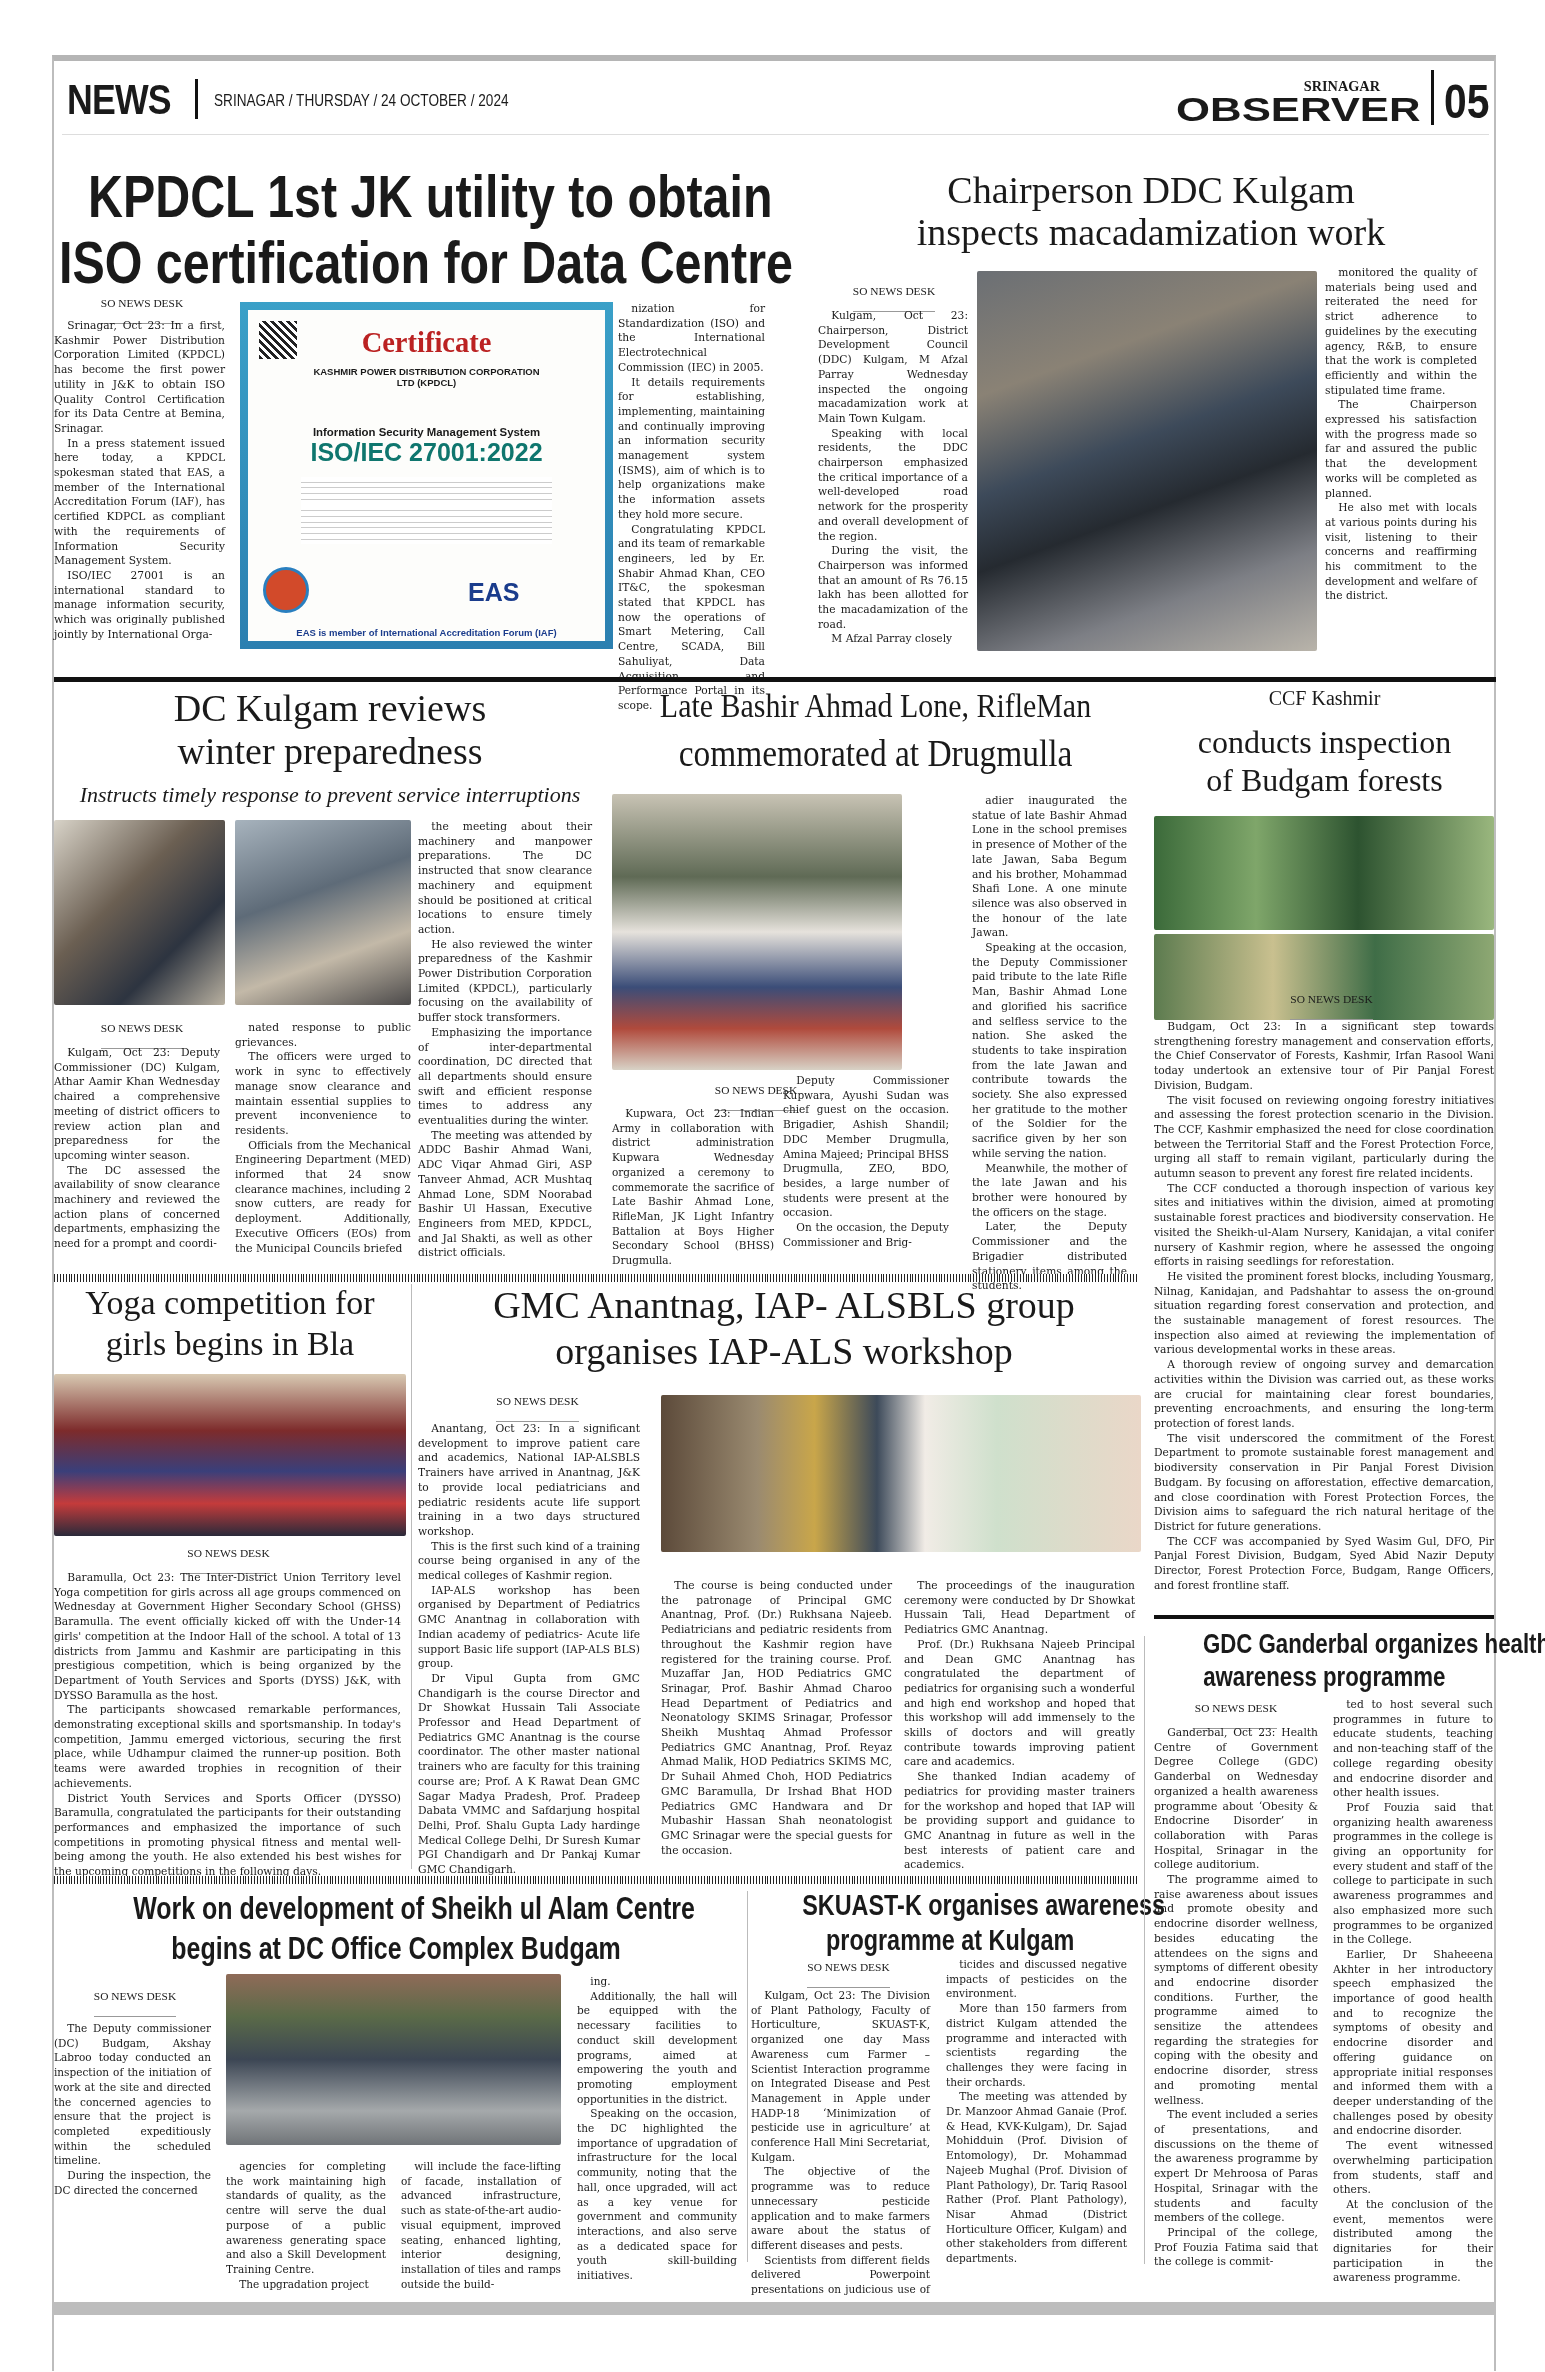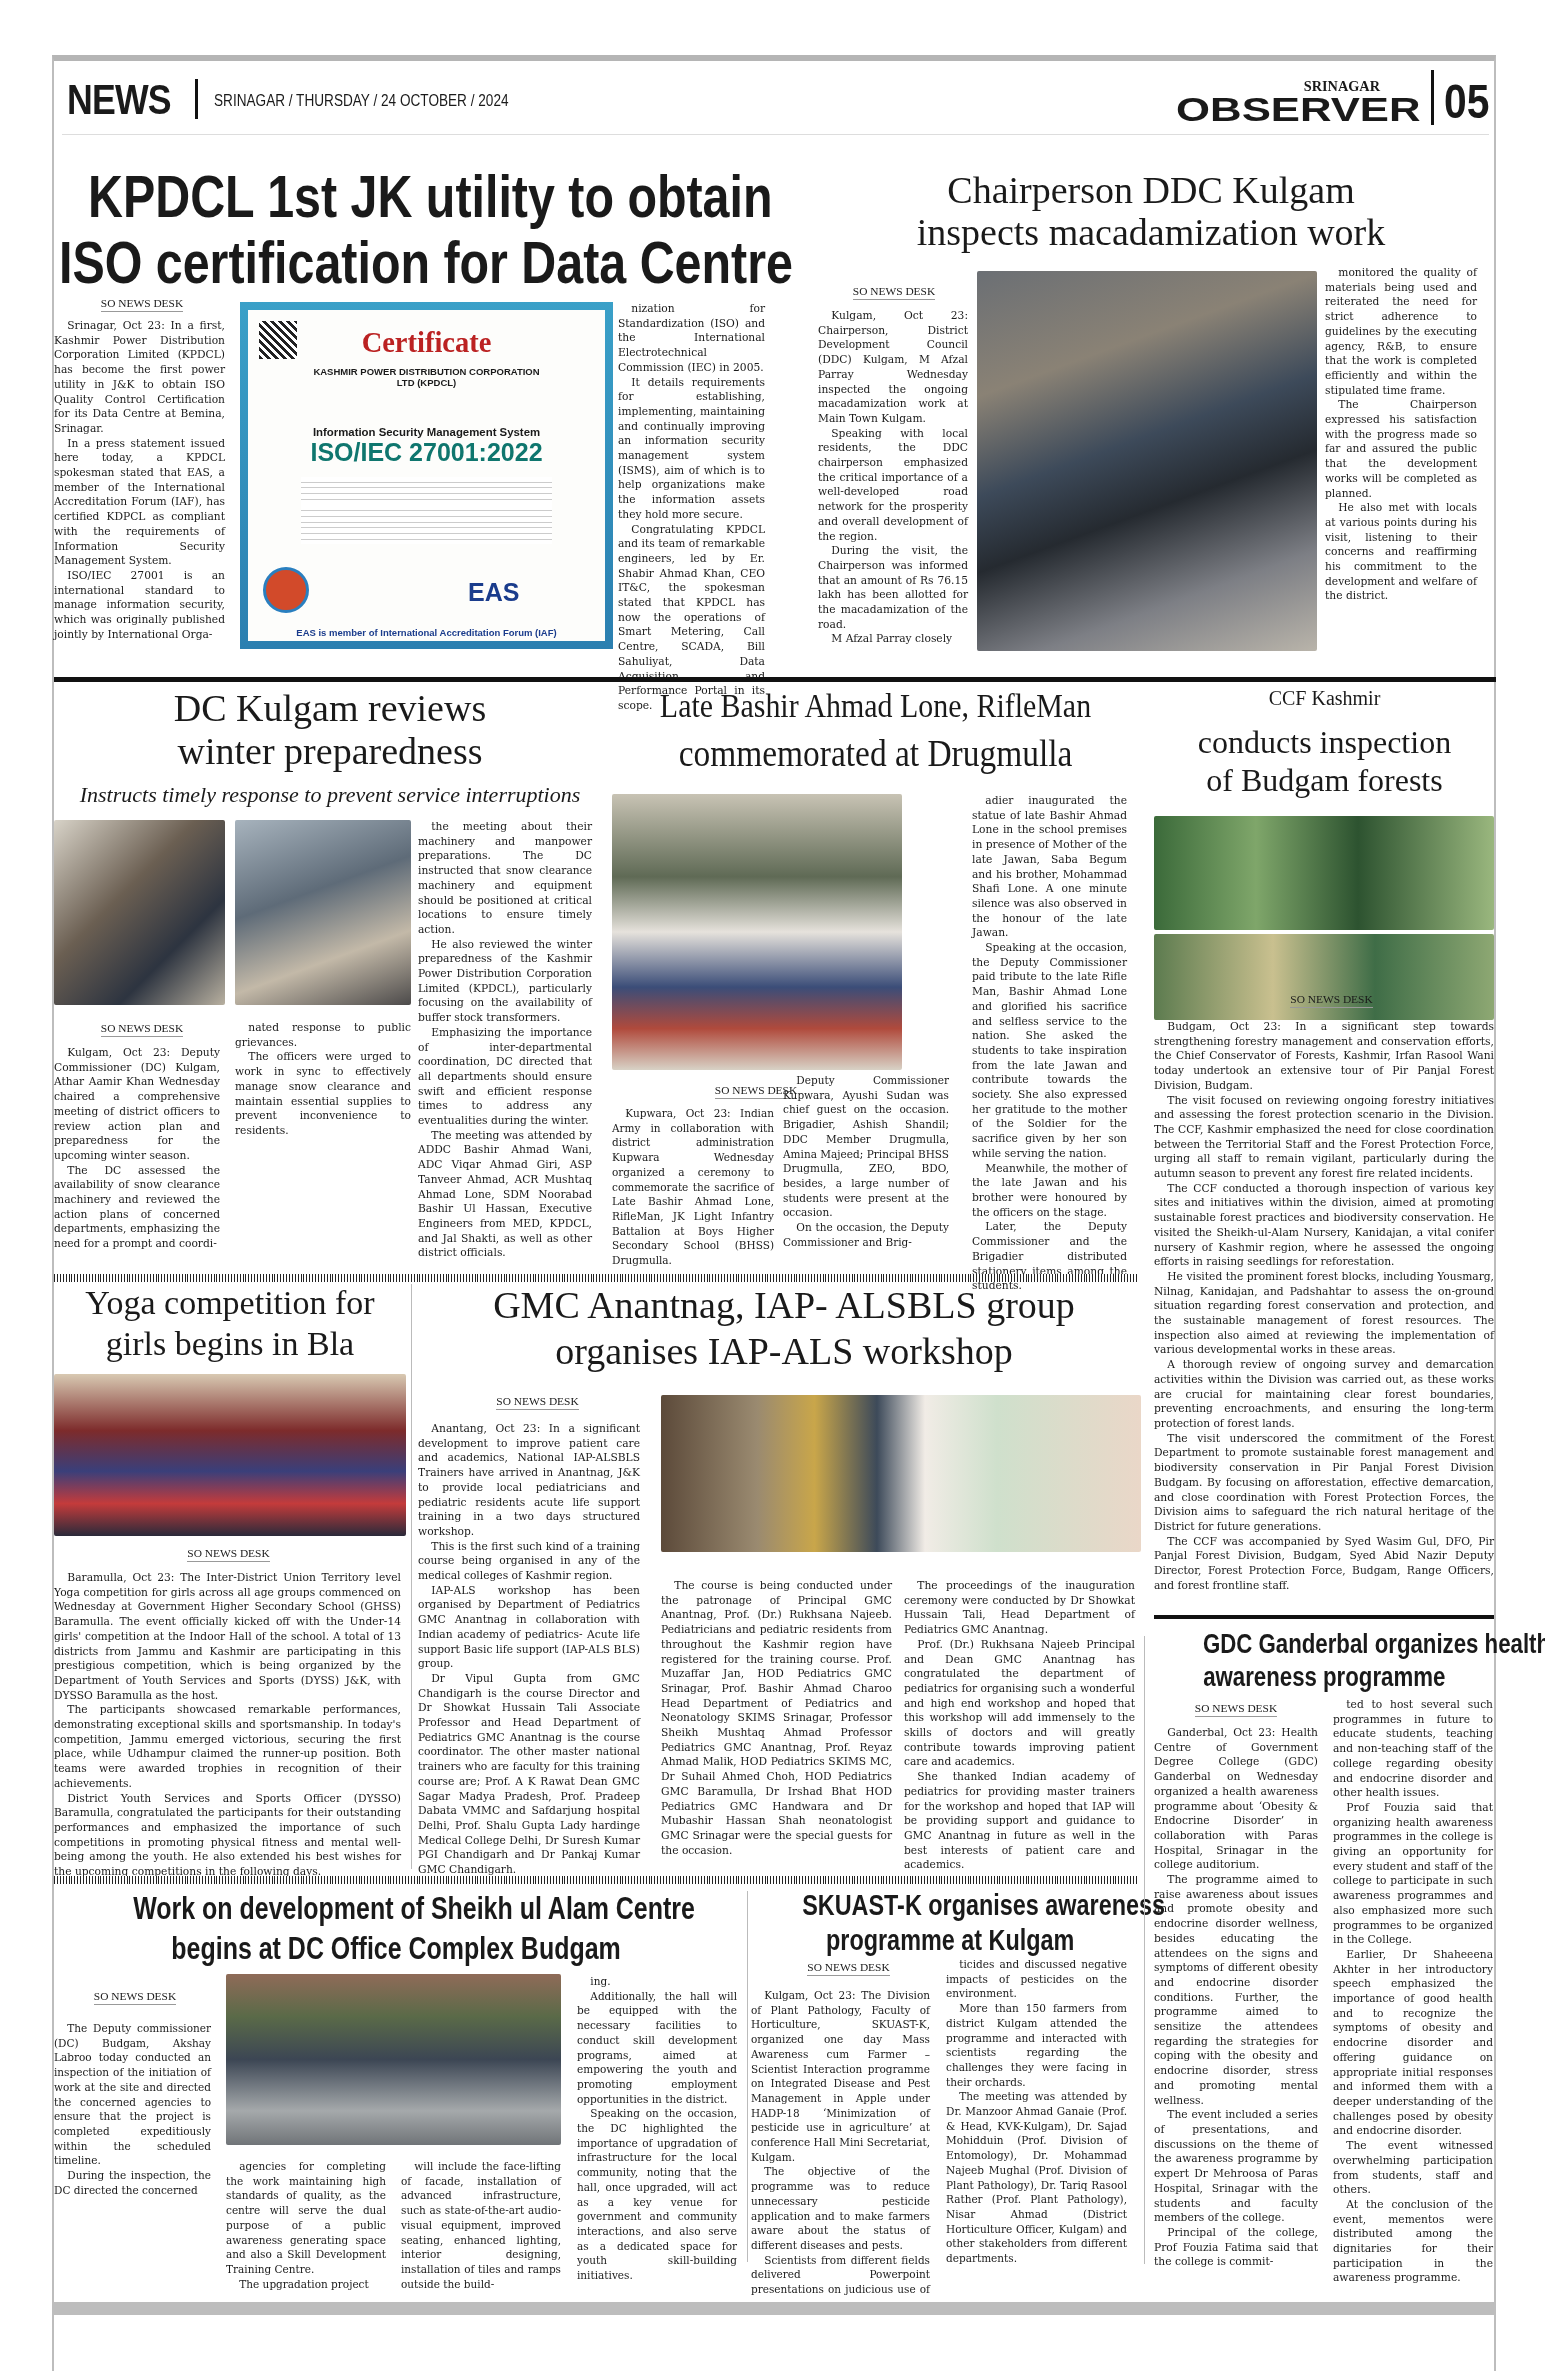--- a/index.html
+++ b/index.html
@@ -8,21 +8,21 @@
 .frame{position:absolute;left:52px;top:55px;width:1444px;height:2316px;border-top:6.7px solid #b5b5b5;border-left:2.9px solid #bdbdbd;border-right:2.9px solid #bdbdbd}
 .mast{position:absolute;left:62px;top:68px;width:1427px;height:67px;border-bottom:1px solid #ddd}
 .news{position:absolute;left:4.8px;top:7.6px;font-family:"Liberation Sans",sans-serif;font-weight:900;font-size:42px;letter-spacing:-1px;transform:scaleX(.85);transform-origin:left}
 .mastsep{position:absolute;width:2.9px;background:#111}
 .dateline{position:absolute;left:152px;top:24px;font-family:"Liberation Sans",sans-serif;font-size:16px;transform:scaleX(.85);transform-origin:left}
 .obsmall{position:absolute;right:109px;top:9.5px;font-family:Liberation Serif, serif;font-weight:bold;font-size:14.3px}
 .obs{position:absolute;right:68px;top:21px;font-family:"Liberation Sans",sans-serif;font-weight:900;font-size:38px;transform:scaleX(1.15) scaleY(.85);transform-origin:right}
 .pgno{position:absolute;right:0;top:5.7px;font-family:"Liberation Sans",sans-serif;font-weight:900;font-size:48px;transform:scaleX(.85);transform-origin:right}
 .hl-sans{font-family:"Liberation Sans",sans-serif;font-weight:bold;line-height:1.12;transform:scaleX(.82);transform-origin:left top;white-space:nowrap}
 .hl-serif{font-family:"Liberation Serif",serif;line-height:1.12;text-align:center}
-.desk{font-family:"Liberation Serif",serif;font-size:11.4px;text-align:left;padding-bottom:2px;border-bottom:1.9px solid #999;display:inline-block}
+.desk{font-family:"Liberation Serif",serif;font-size:11.4px;text-align:left;padding-bottom:14px;border-bottom:1.9px solid #999;display:inline-block}
 .body{font-family:"DejaVu Serif",serif;font-size:10.7px;line-height:14.7px;text-align:justify;hyphens:auto}
 .body p{text-indent:13.3px}
 .photo{position:absolute;overflow:hidden;border-radius:1.9px}
 .rule{position:absolute;background:#111}
 .tick{position:absolute;height:7.6px;background:repeating-linear-gradient(90deg,#222 0 1px,#fff 1px 2.9px)}
 .vline{position:absolute;width:1px;background:#bbb}
 .italic{font-family:"Liberation Serif",serif;font-style:italic}
 </style>
 </head>
 <body>
@@ -90,20 +90,21 @@
 <div class="photo" style="left:54px;top:820px;width:171px;height:185px;background:linear-gradient(135deg,#d8d3c8,#6b5f52 40%,#2d3440 70%,#b8b0a0)"></div>
 <div class="photo" style="left:235px;top:820px;width:176px;height:185px;background:linear-gradient(160deg,#a7b3bd,#5e6b78 40%,#c3b9a8 70%,#4c4a4a)"></div>
 <div class="abs" style="left:59px;top:1018px;width:166px;text-align:center"><span class="desk">SO NEWS DESK</span></div>
 <div class="abs body" style="left:54px;top:1046px;width:166px">
     <p>Kulgam, Oct 23: Deputy Commissioner (DC) Kulgam, Athar Aamir Khan Wednesday chaired a comprehensive meeting of district officers to review action plan and preparedness for the upcoming winter season.</p>
     <p>The DC assessed the availability of snow clearance machinery and reviewed the action plans of concerned departments, emphasizing the need for a prompt and coordi-</p>
   </div>
 <div class="abs body" style="left:235px;top:1021px;width:176px">
     <p>nated response to public grievances.</p>
     <p>The officers were urged to work in sync to effectively manage snow clearance and maintain essential supplies to prevent inconvenience to residents.</p>
+    <p>Officials from the Mechanical Engineering Department (MED) informed that 24 snow clearance machines, including 2 snow cutters, are ready for deployment. Additionally, Executive Officers (EOs) from the Municipal Councils briefed</p>
   </div>
 <div class="abs body" style="left:418px;top:820px;width:174px">
     <p>the meeting about their machinery and manpower preparations. The DC instructed that snow clearance machinery and equipment should be positioned at critical locations to ensure timely action.</p>
     <p>He also reviewed the winter preparedness of the Kashmir Power Distribution Corporation Limited (KPDCL), particularly focusing on the availability of buffer stock transformers.</p>
     <p>Emphasizing the importance of inter-departmental coordination, DC directed that all departments should ensure swift and efficient response times to address any eventualities during the winter.</p>
     <p>The meeting was attended by ADDC Bashir Ahmad Wani, ADC Viqar Ahmad Giri, ASP Tanveer Ahmad, ACR Mushtaq Ahmad Lone, SDM Noorabad Bashir Ul Hassan, Executive Engineers from MED, KPDCL, and Jal Shakti, as well as other district officials.</p>
   </div>
 
 <div class="abs hl-serif" style="left:609px;top:687px;width:533px;font-size:34px;transform:scaleX(.88);transform-origin:center top">Late Bashir Ahmad Lone, RifleMan</div>
 <div class="abs hl-serif" style="left:609px;top:732px;width:533px;font-size:38px;transform:scaleX(.88);transform-origin:center top">commemorated at Drugmulla</div>

